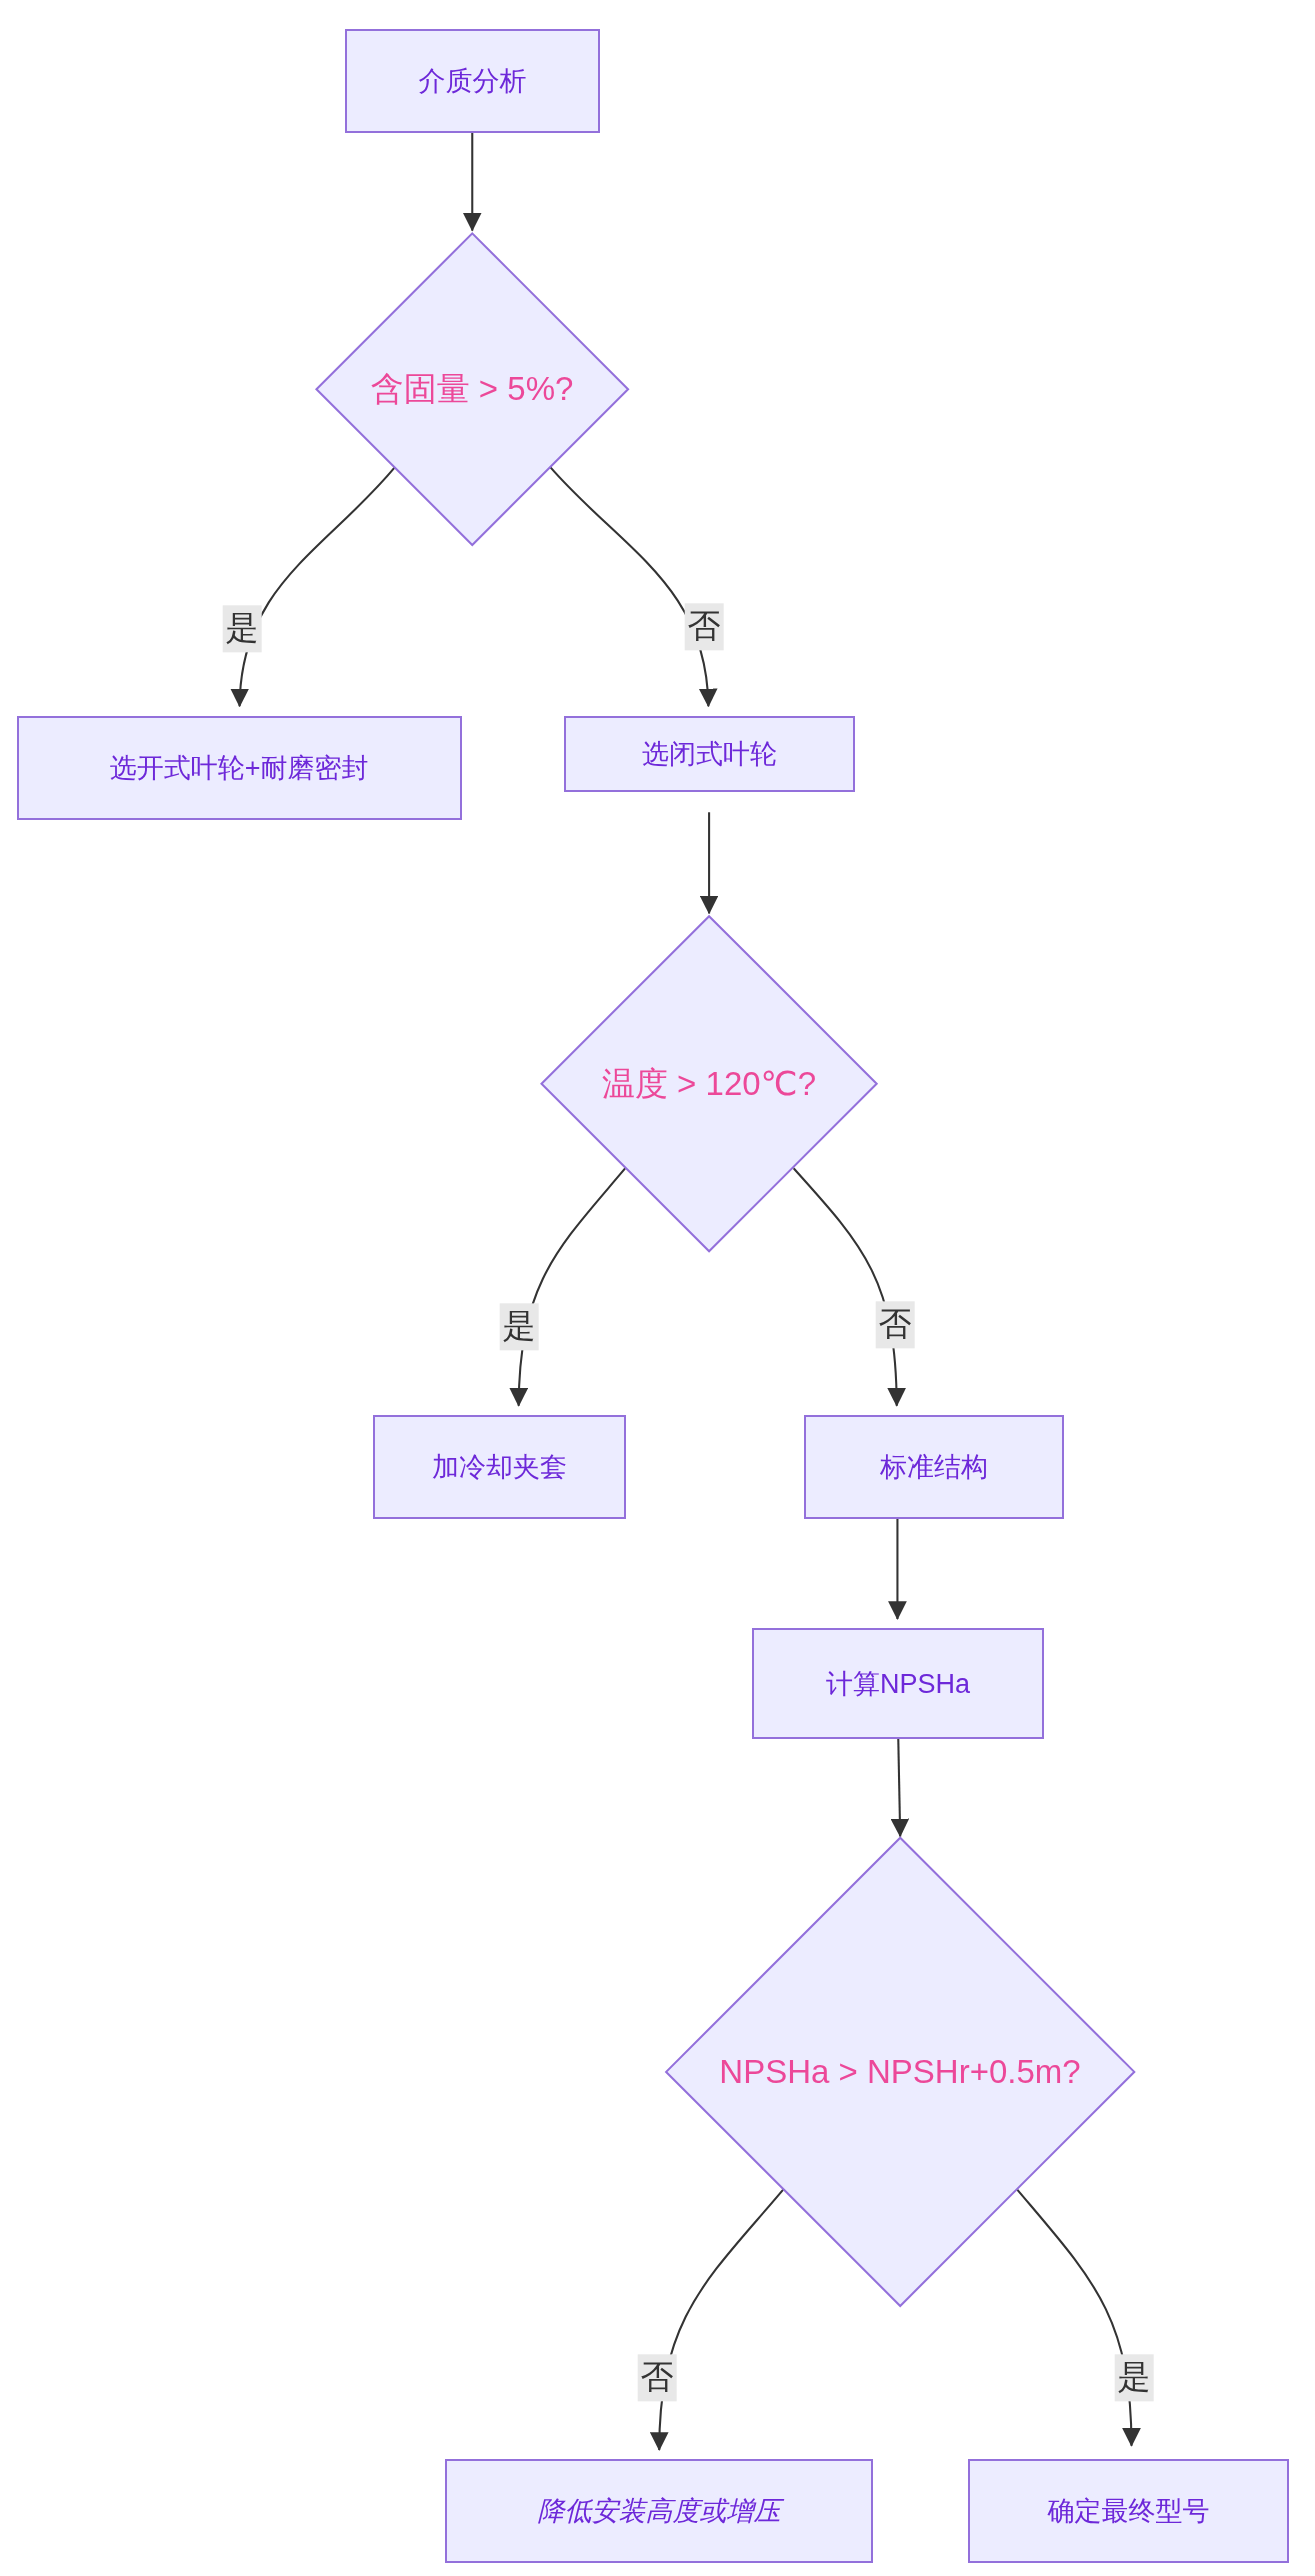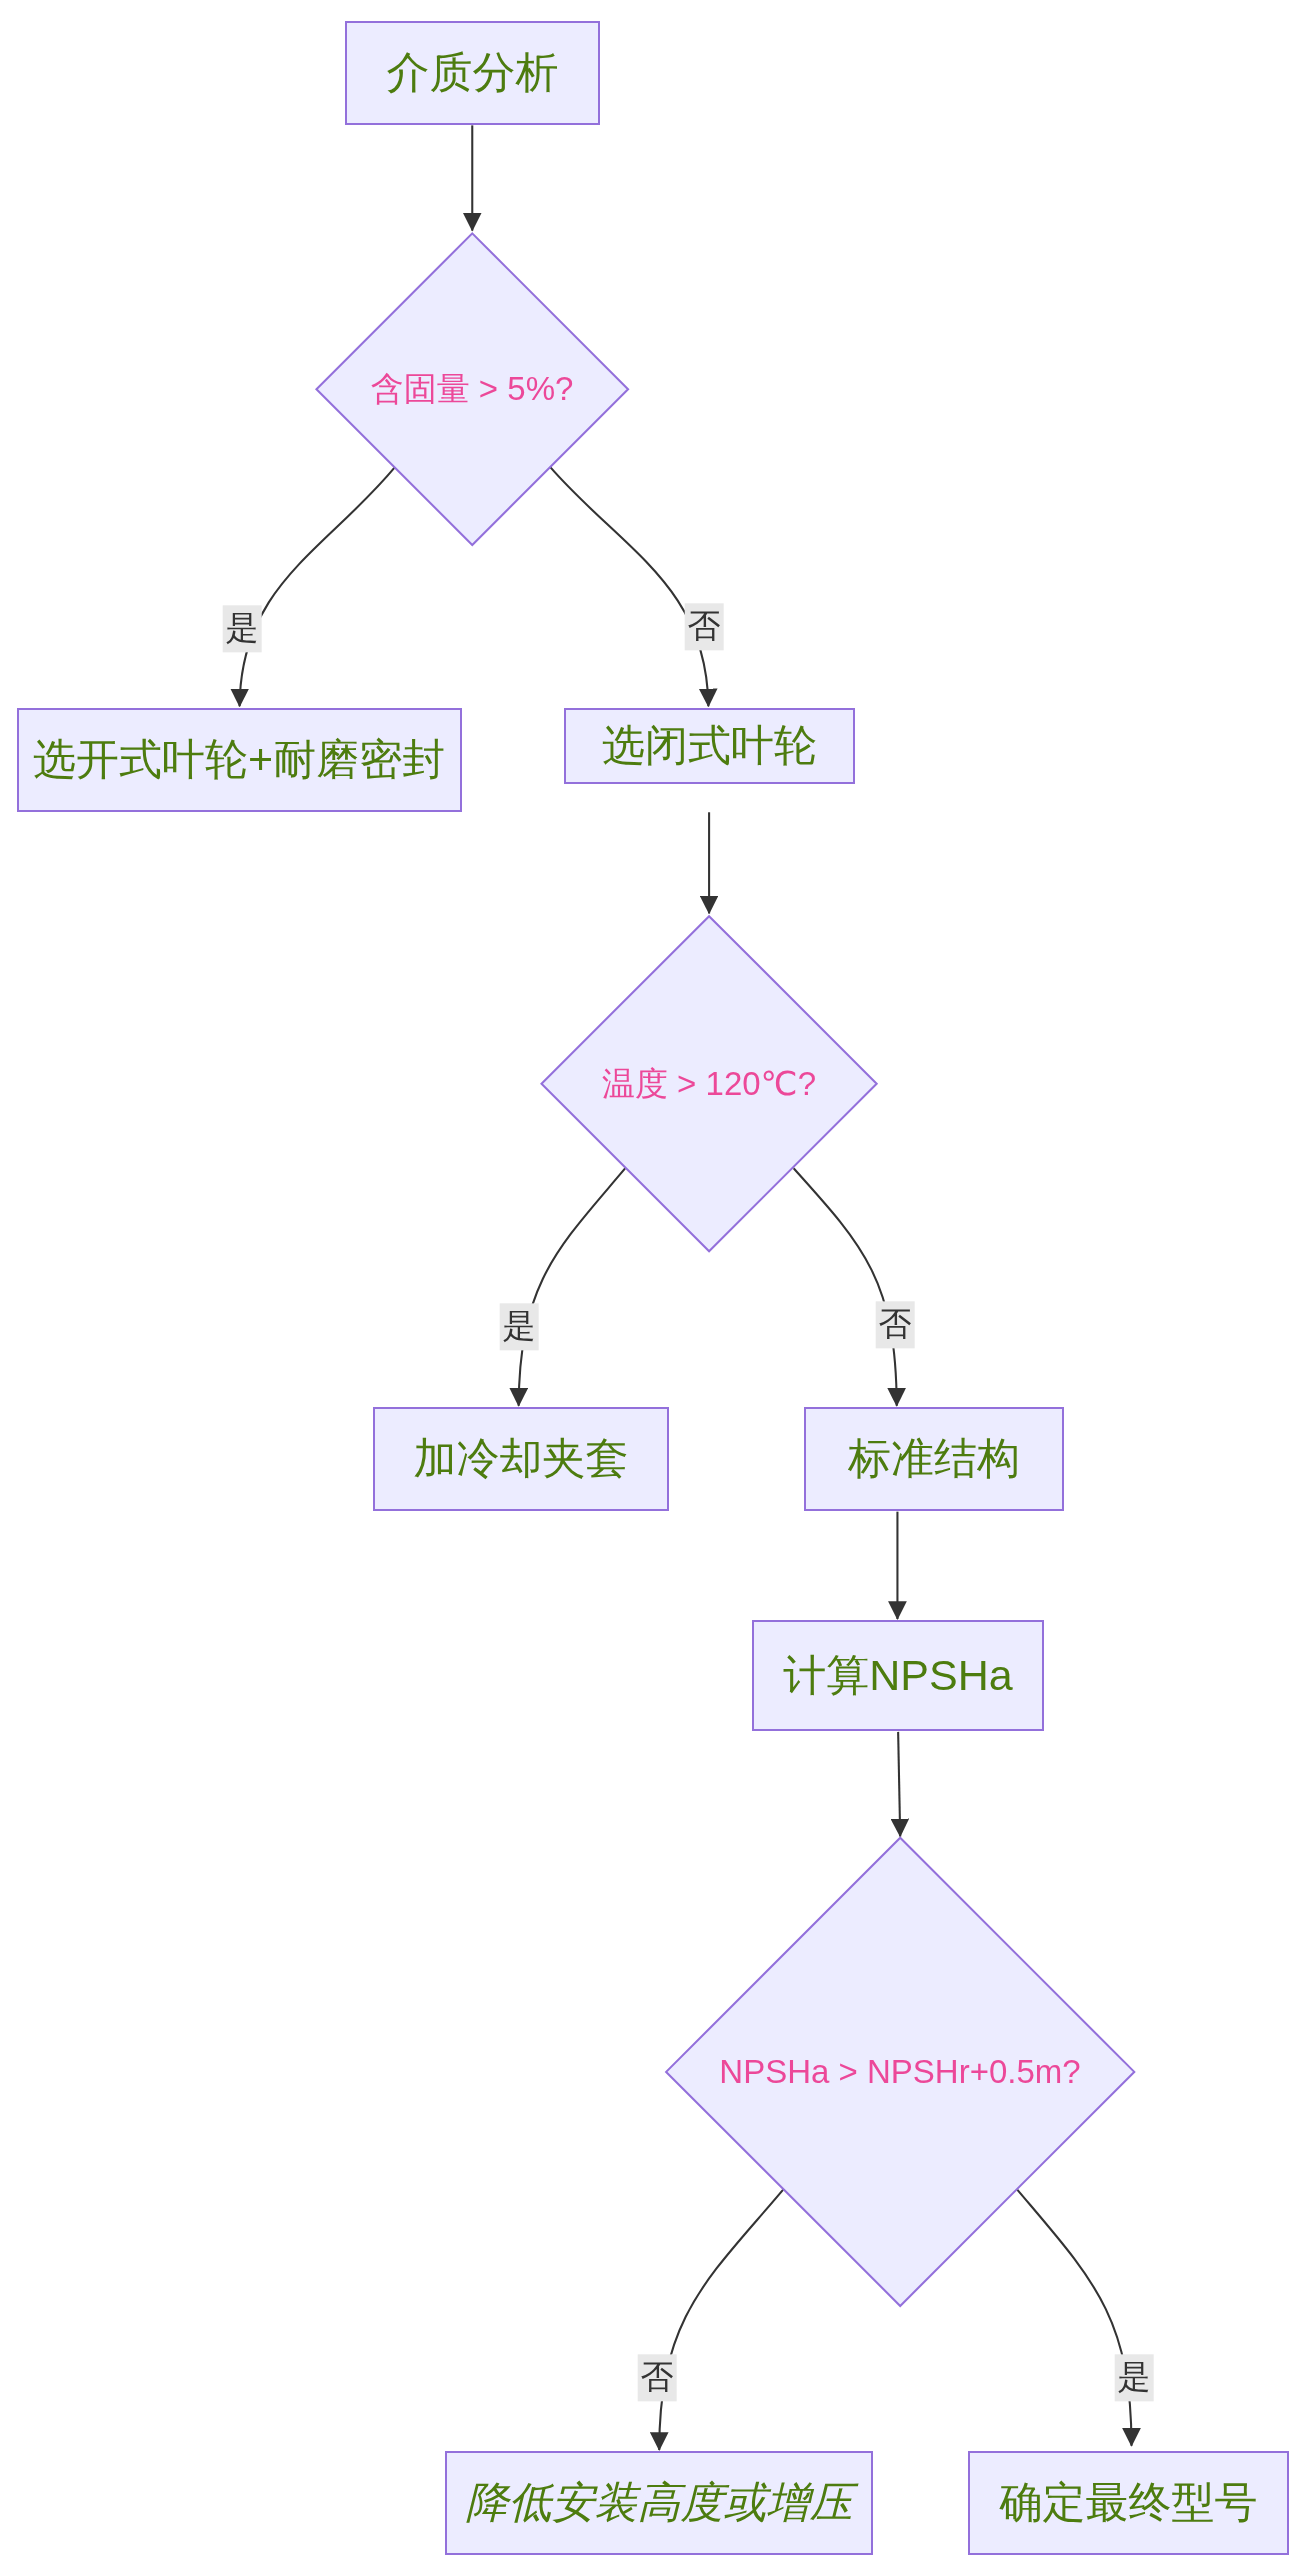--- a/index.html
+++ b/index.html
@@ -4,26 +4,27 @@
 <style>
   html, body { margin: 0; padding: 0; background: #ffffff; }
   body { width: 1315px; height: 2576px; position: relative;
          font-family: "Liberation Sans", "DejaVu Sans", sans-serif; }
   .canvas { position: absolute; left: 0; top: 0; width: 1315px; height: 2576px; }
   .edges-svg { position: absolute; left: 0; top: 0; width: 1315px; height: 2576px; }
   .node {
     position: absolute;
     background: #ECECFF;
     border: 2.1px solid #9370DB;
-    color: #4d7c0f;
-    font-size: 43px;
+    color: #6d28d9;
+    font-size: 27px;
     display: flex; align-items: center; justify-content: center;
     text-align: center;
     box-sizing: border-box;
     white-space: nowrap;
+    margin-top: 8px;
   }
   .diamond-label {
     position: absolute;
     transform: translate(-50%, -50%);
     color: #ec4899;
     font-size: 33px;
     white-space: nowrap;
   }
   .edge-label {
     position: absolute;
@@ -63,21 +64,21 @@
     <polygon points="1024,1323 1266,1565 1024,1807 782,1565" fill="#ECECFF" stroke="#9370DB" stroke-width="3"></polygon>
     <polygon points="1300,2654 1638,2992 1300,3330 962,2992" fill="#ECECFF" stroke="#9370DB" stroke-width="3"></polygon>
   </svg>
 
   <div class="node" style="left:345px; top:21px; width:255px; height:104px;">介质分析</div>
 
   <div class="node" style="left:16.6px; top:708px; width:445px; height:104px;">选开式叶轮+耐磨密封</div>
 
   <div class="node" style="left:564px; top:708px; width:291px; height:76px;">选闭式叶轮</div>
 
-  <div class="node" style="left:373px; top:1407px; width:296px; height:104px;">加冷却夹套</div>
+  <div class="node" style="left:373px; top:1407px; width:253px; height:104px;">加冷却夹套</div>
 
   <div class="node" style="left:804px; top:1407px; width:260px; height:104px;">标准结构</div>
 
   <div class="node" style="left:752px; top:1620px; width:292px; height:111px;">计算NPSHa</div>
 
   <div class="node" style="left:445px; top:2451px; width:428px; height:104px;font-style:italic;">降低安装高度或增压</div>
 
   <div class="node" style="left:968px; top:2451px; width:321px; height:104px;">确定最终型号</div>
 
   <div class="diamond-label" style="left:472px; top:389px;">含固量 &gt; 5%?</div>

